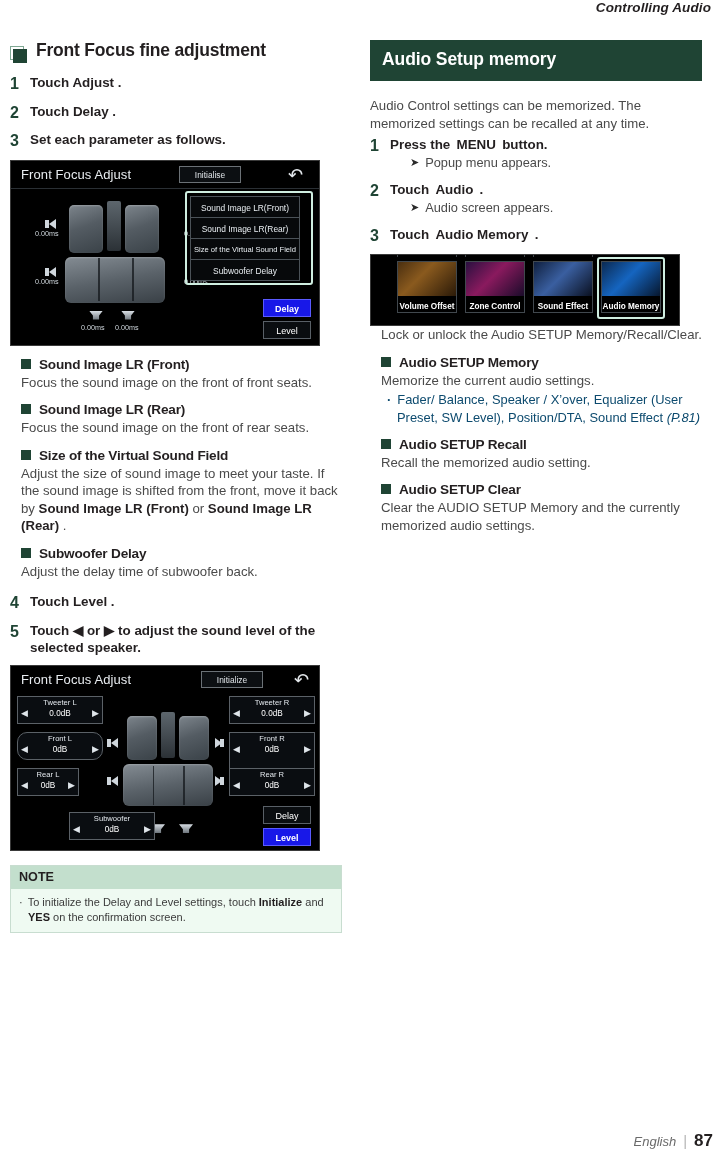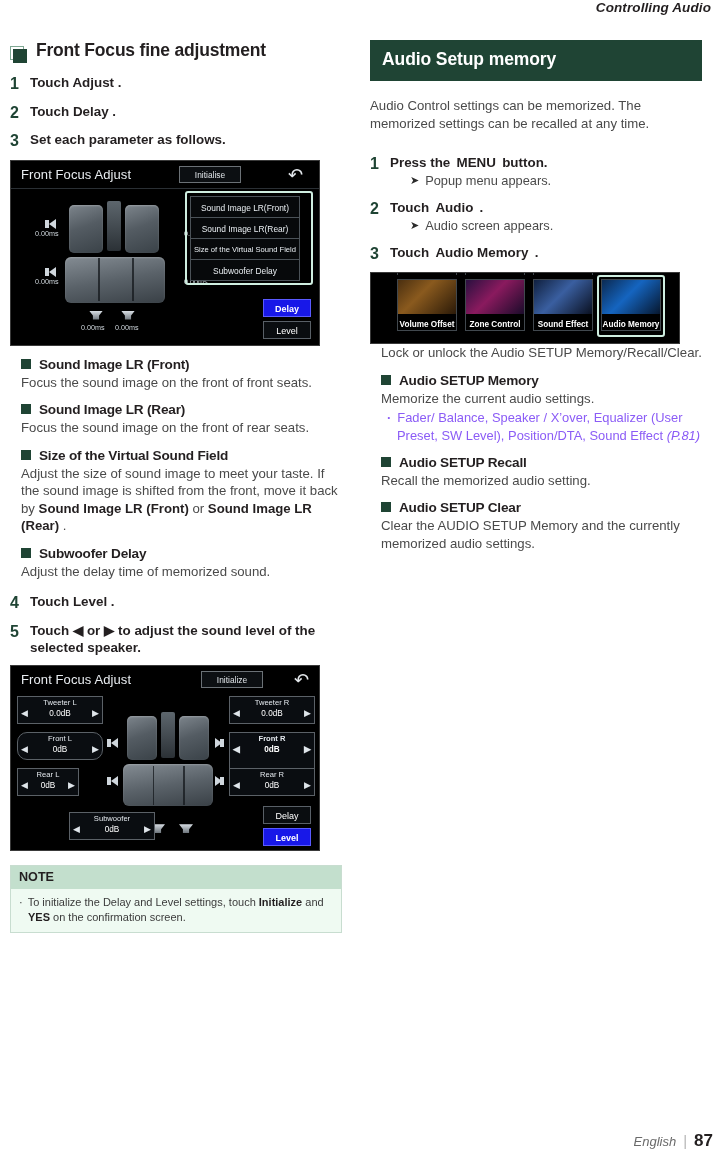--- a/index.html
+++ b/index.html
@@ -44,21 +44,21 @@
   .banner {
     background: #1f4434; color: #ffffff;
     font-size: 17.5px; font-weight: bold;
     padding: 9px 12px 11px 12px;
     letter-spacing: -.1px;
     margin-bottom: 16px;
   }
 
   
   p.body {
-    font-size: 13.2px; line-height: 1.33; color: #4a4a4a; margin-bottom: 22px;
+    font-size: 13.2px; line-height: 1.33; color: #4a4a4a; margin-bottom: 4px;
   }
 
   
   .step { display: flex; margin-bottom: 9px; }
   .step .num {
     flex: 0 0 20px; font-size: 16px; font-weight: bold; color: #1f4434;
     line-height: 1.22; text-align: left;
   }
   .step .txt { font-size: 13.4px; font-weight: bold; line-height: 1.28; color: #231f20; }
   .step .txt .mono {
@@ -80,21 +80,21 @@
     position: relative; top: 0px;
   }
   .sub .lbl { font-size: 13.6px; font-weight: bold; letter-spacing: -.2px; }
   .subbody {
     font-size: 13.2px; line-height: 1.33; color: #4a4a4a;
     margin: 0 0 0 11px;
   }
   .subbody b { color: #231f20; }
   ul.dots { list-style: none; margin: 2px 0 0 17px; }
   ul.dots li {
-    font-size: 12.9px; line-height: 1.34; color: #8b5cf6;
+    font-size: 12.9px; line-height: 1.34; color: #0c4a6e;
     padding-left: 10px; text-indent: -10px;
   }
   ul.dots li::before { content: "\00b7"; padding-right: 6px; font-weight: bold; }
 
   
   .note { margin-top: 14px; border: 1px solid #c8ddd0; }
   .note .nhead {
     background: #c3dfcd; color: #231f20;
     font-size: 12.6px; font-weight: bold; padding: 4px 8px 5px 8px;
   }
@@ -319,21 +319,21 @@
     <div class="sub">
       <span class="blk"></span>
       <span class="lbl">Size of the Virtual Sound Field</span>
     </div>
     <div class="subbody"><span>Adjust the size of sound image to meet your taste. If the sound image is shifted from the front, move it back by </span><b>Sound Image LR (Front)</b><span> or </span><b>Sound Image LR (Rear)</b><span> .</span></div>
 
     <div class="sub">
       <span class="blk"></span>
       <span class="lbl">Subwoofer Delay</span>
     </div>
-    <div class="subbody" style="margin-bottom:13px;">Adjust the delay time of memorized sound.</div>
+    <div class="subbody" style="margin-bottom:13px;">Adjust the delay time of subwoofer back.</div>
 
     <div class="step">
       <span class="num">4</span>
       <span class="txt">Touch  Level .</span>
     </div>
     <div class="step">
       <span class="num">5</span>
       <span class="txt">Touch  ◀ or ▶ to adjust the sound level of the selected speaker.</span>
     </div>
 
@@ -389,21 +389,21 @@
         <div class="lf">◀</div>
         <div class="rt">▶</div>
       </div>
 
       <div class="lvl" style="left:218px;top:30px;width:86px;height:28px;">
         <div class="cap">Tweeter R</div>
         <div class="val">0.0dB</div>
         <div class="lf">◀</div>
         <div class="rt">▶</div>
       </div>
-      <div class="lvl" style="left:218px;top:66px;width:86px;height:40px;font-weight:bold;">
+      <div class="lvl" style="left:218px;top:66px;width:86px;height:40px;">
         <div class="cap">Front R</div>
         <div class="val">0dB</div>
         <div class="lf">◀</div>
         <div class="rt">▶</div>
       </div>
       <div class="lvl" style="left:218px;top:102px;width:86px;height:28px;">
         <div class="cap">Rear R</div>
         <div class="val">0dB</div>
         <div class="lf">◀</div>
         <div class="rt">▶</div>

